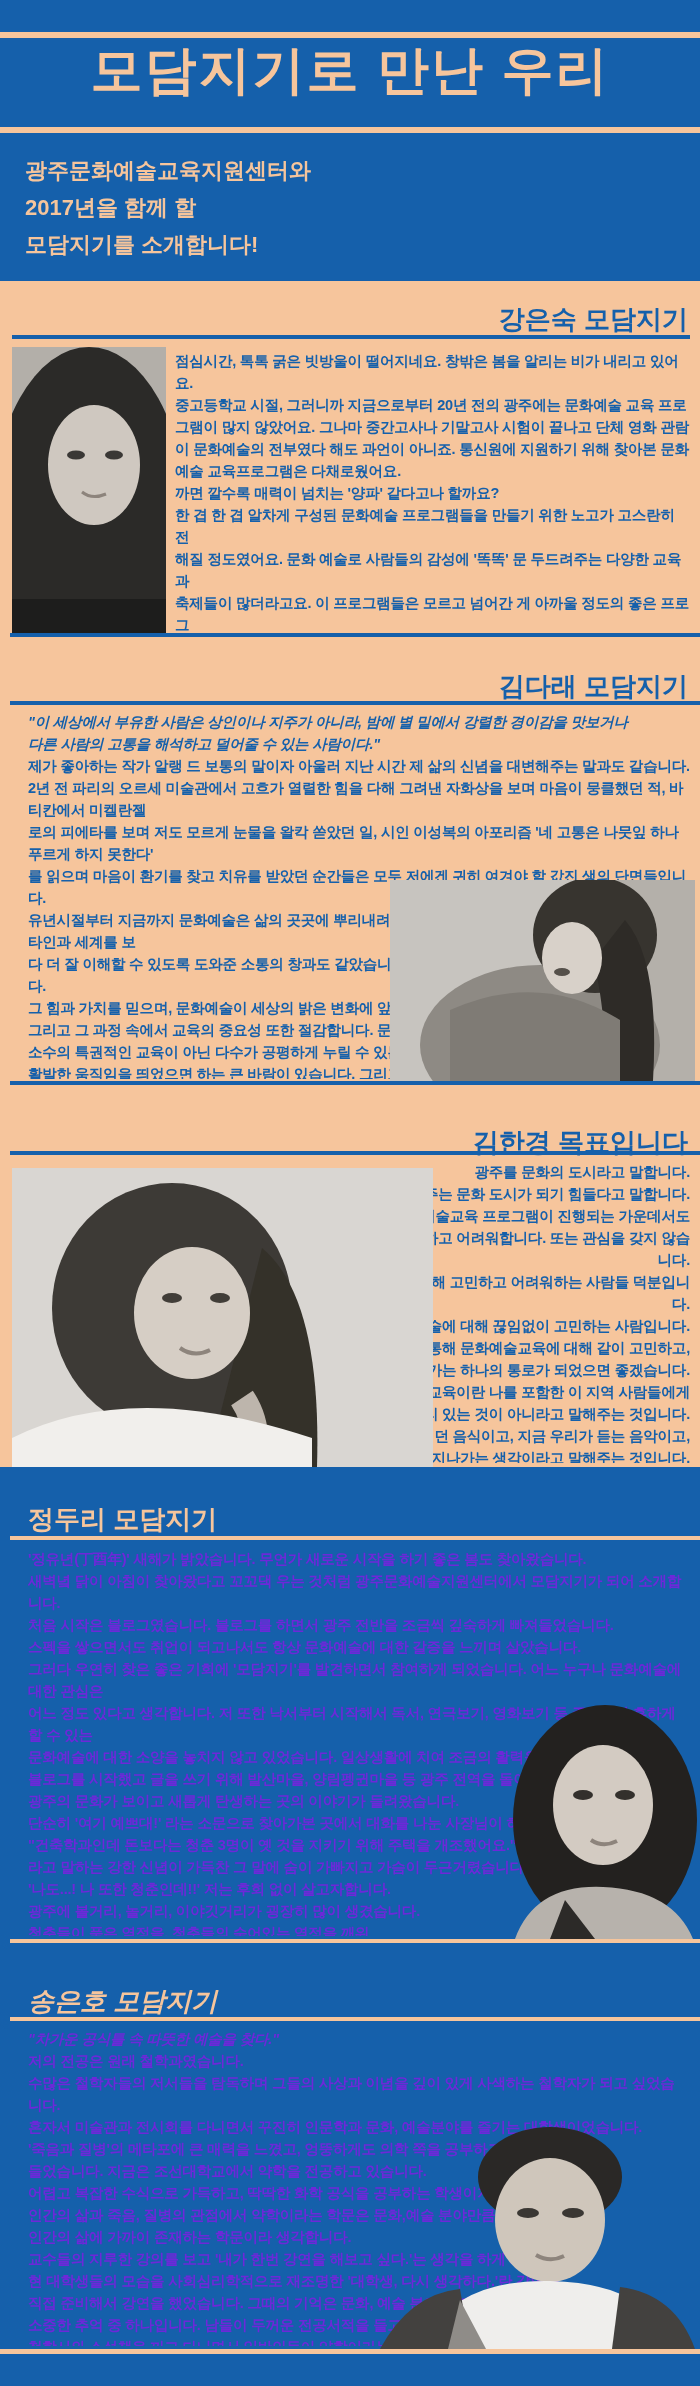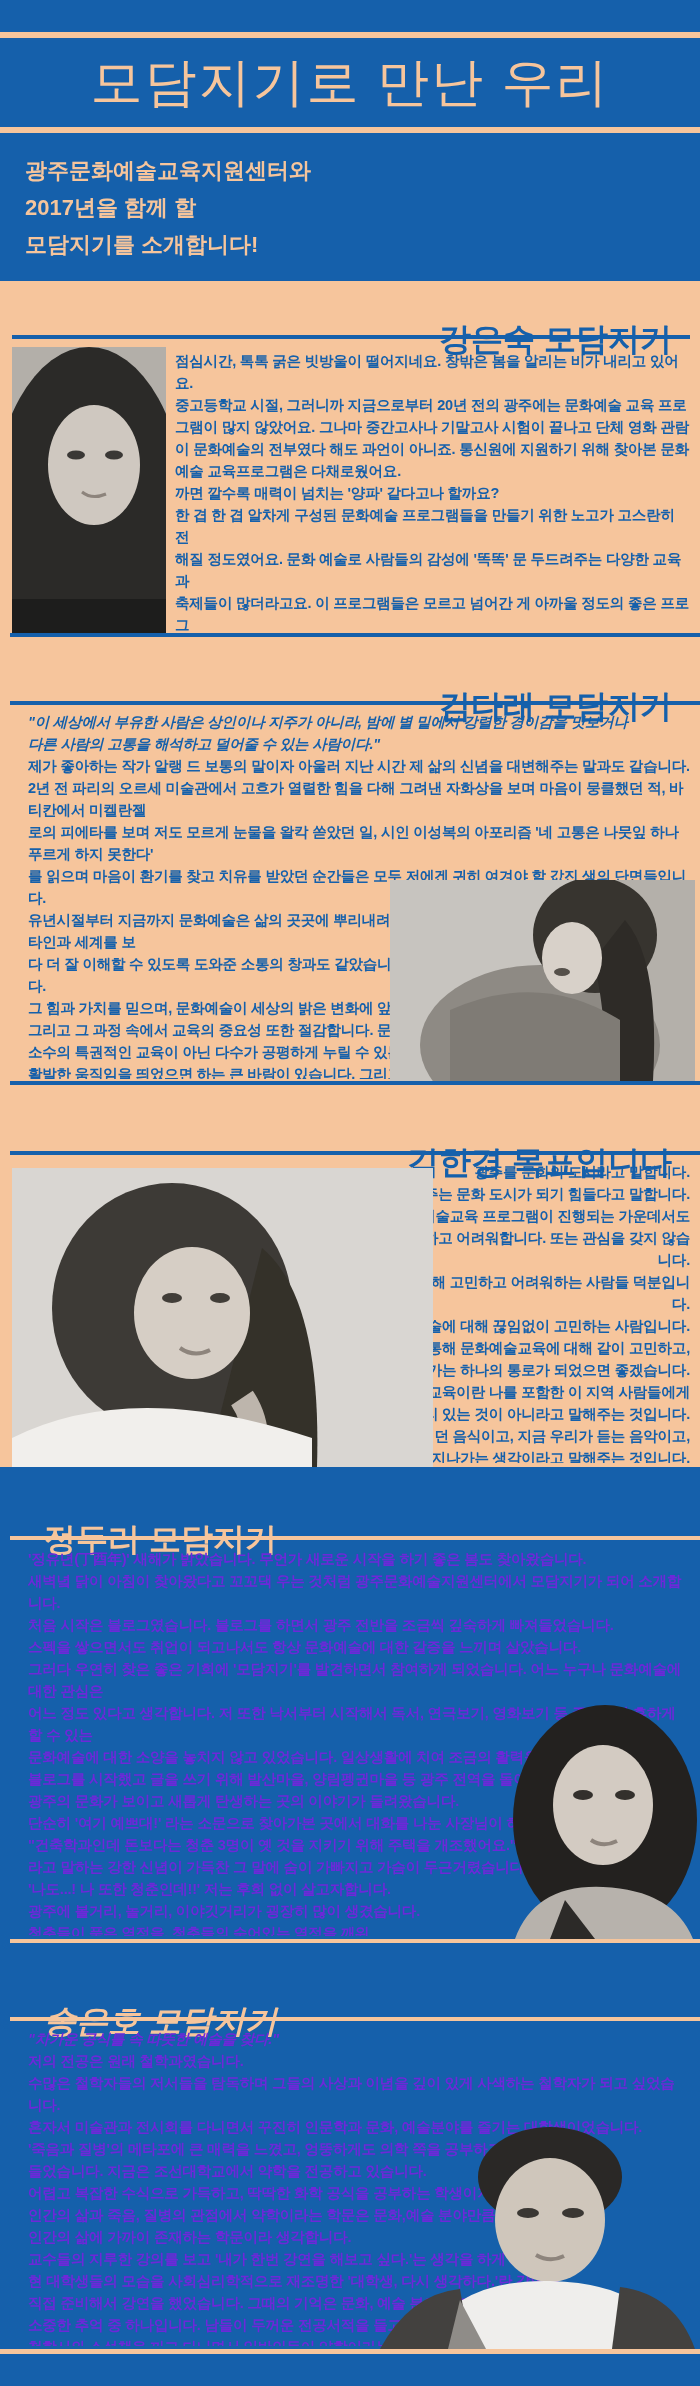--- a/index.html
+++ b/index.html
@@ -17,34 +17,34 @@
   .band.salmon{background:#f6c59c;}
   .bg-top{top:0;height:281px;}
   .bg-mid{top:281px;height:1186px;}
   .bg-bottom{top:1467px;height:919px;}
 
   .rule{position:absolute;}
   .rule.salmon{background:#f6c59c;}
   .rule.blue{background:#1560ab;}
 
   .main-title{
-    position:absolute;top:48px;left:0;width:700px;
+    position:absolute;top:36px;left:0;width:700px;
     text-align:center;color:#f6c59c;
-    font-size:52px;font-weight:normal;letter-spacing:2px;
+    font-size:52px;font-weight:bold;letter-spacing:2px;
     margin:0;white-space:nowrap;
   }
   .intro{
     position:absolute;top:152px;left:25px;width:650px;
     color:#f6c59c;font-size:22px;line-height:37px;font-weight:bold;
     margin:0;
   }
 
   .sec-heading{
-    position:absolute;margin:16px;
-    font-size:32px;font-weight:bold;white-space:nowrap;
+    position:absolute;margin:0;
+    font-size:26px;font-weight:bold;white-space:nowrap;
   }
   .sec-heading.blue-text{color:#1560ab;right:12px;text-align:right;}
   .sec-heading.salmon-text{color:#f6c59c;left:28px;text-align:center;}
 
   .bio{
     position:absolute;overflow:hidden;
     font-size:14.5px;line-height:22px;font-weight:bold;
     letter-spacing:-0.2px;margin:0;
   }
   .bio.blue-text{color:#1560ab;}

